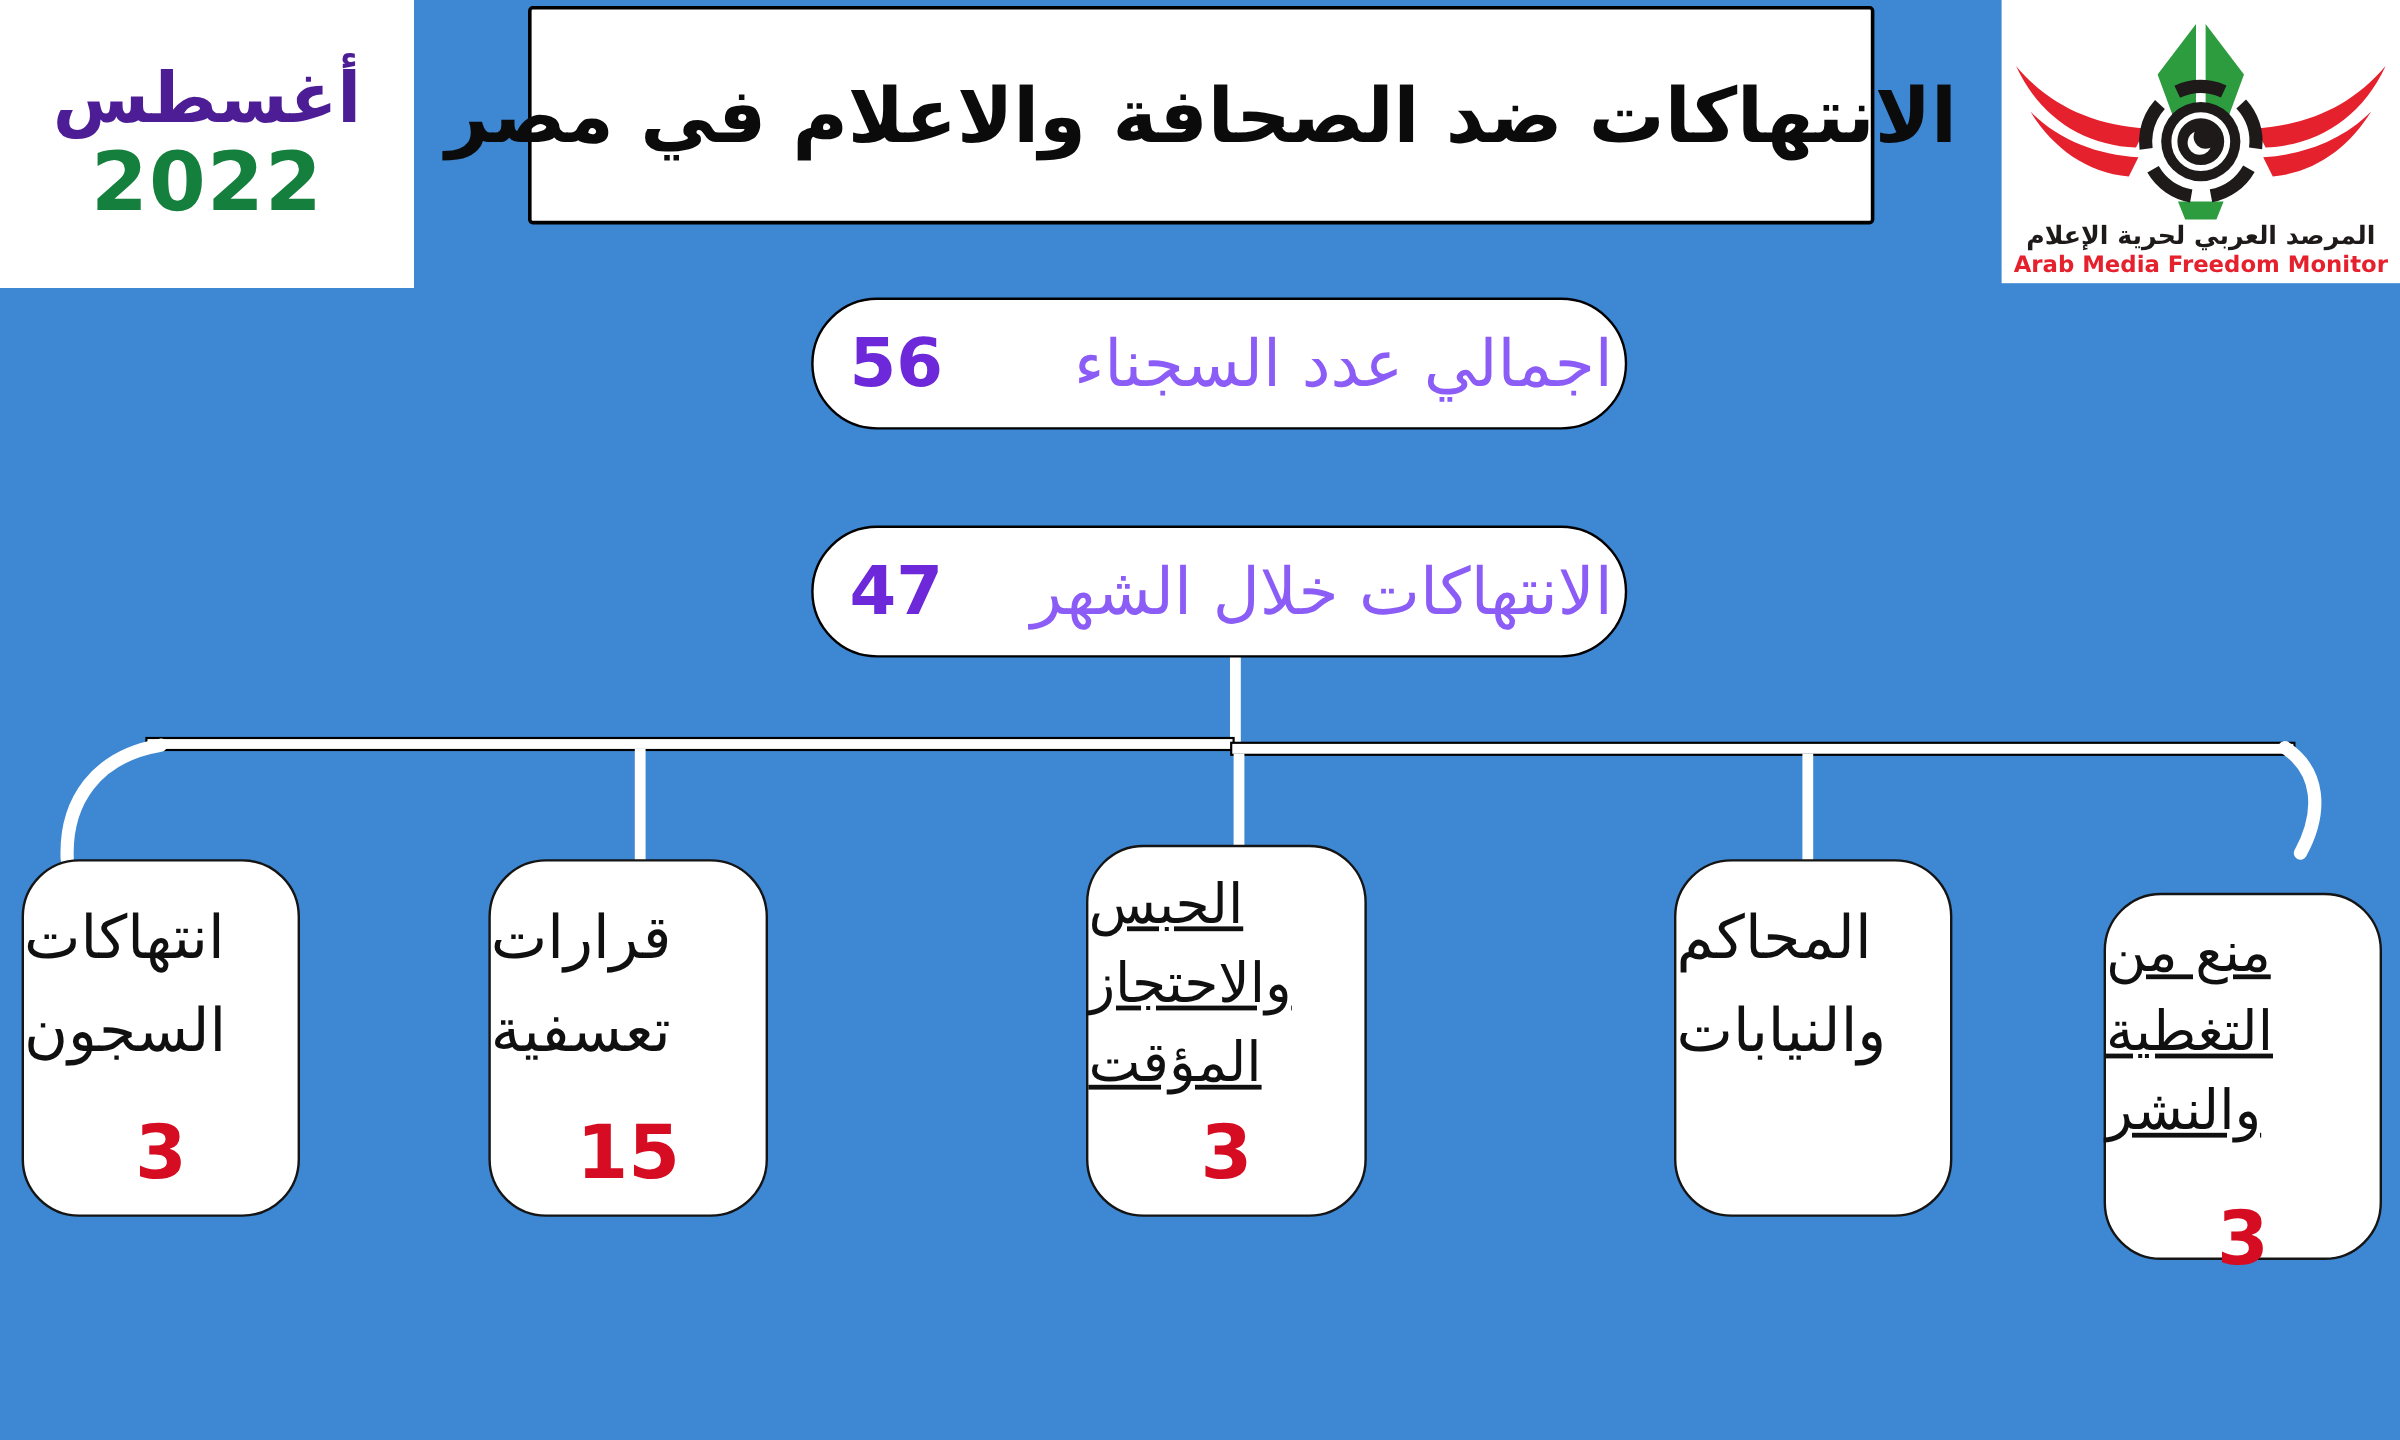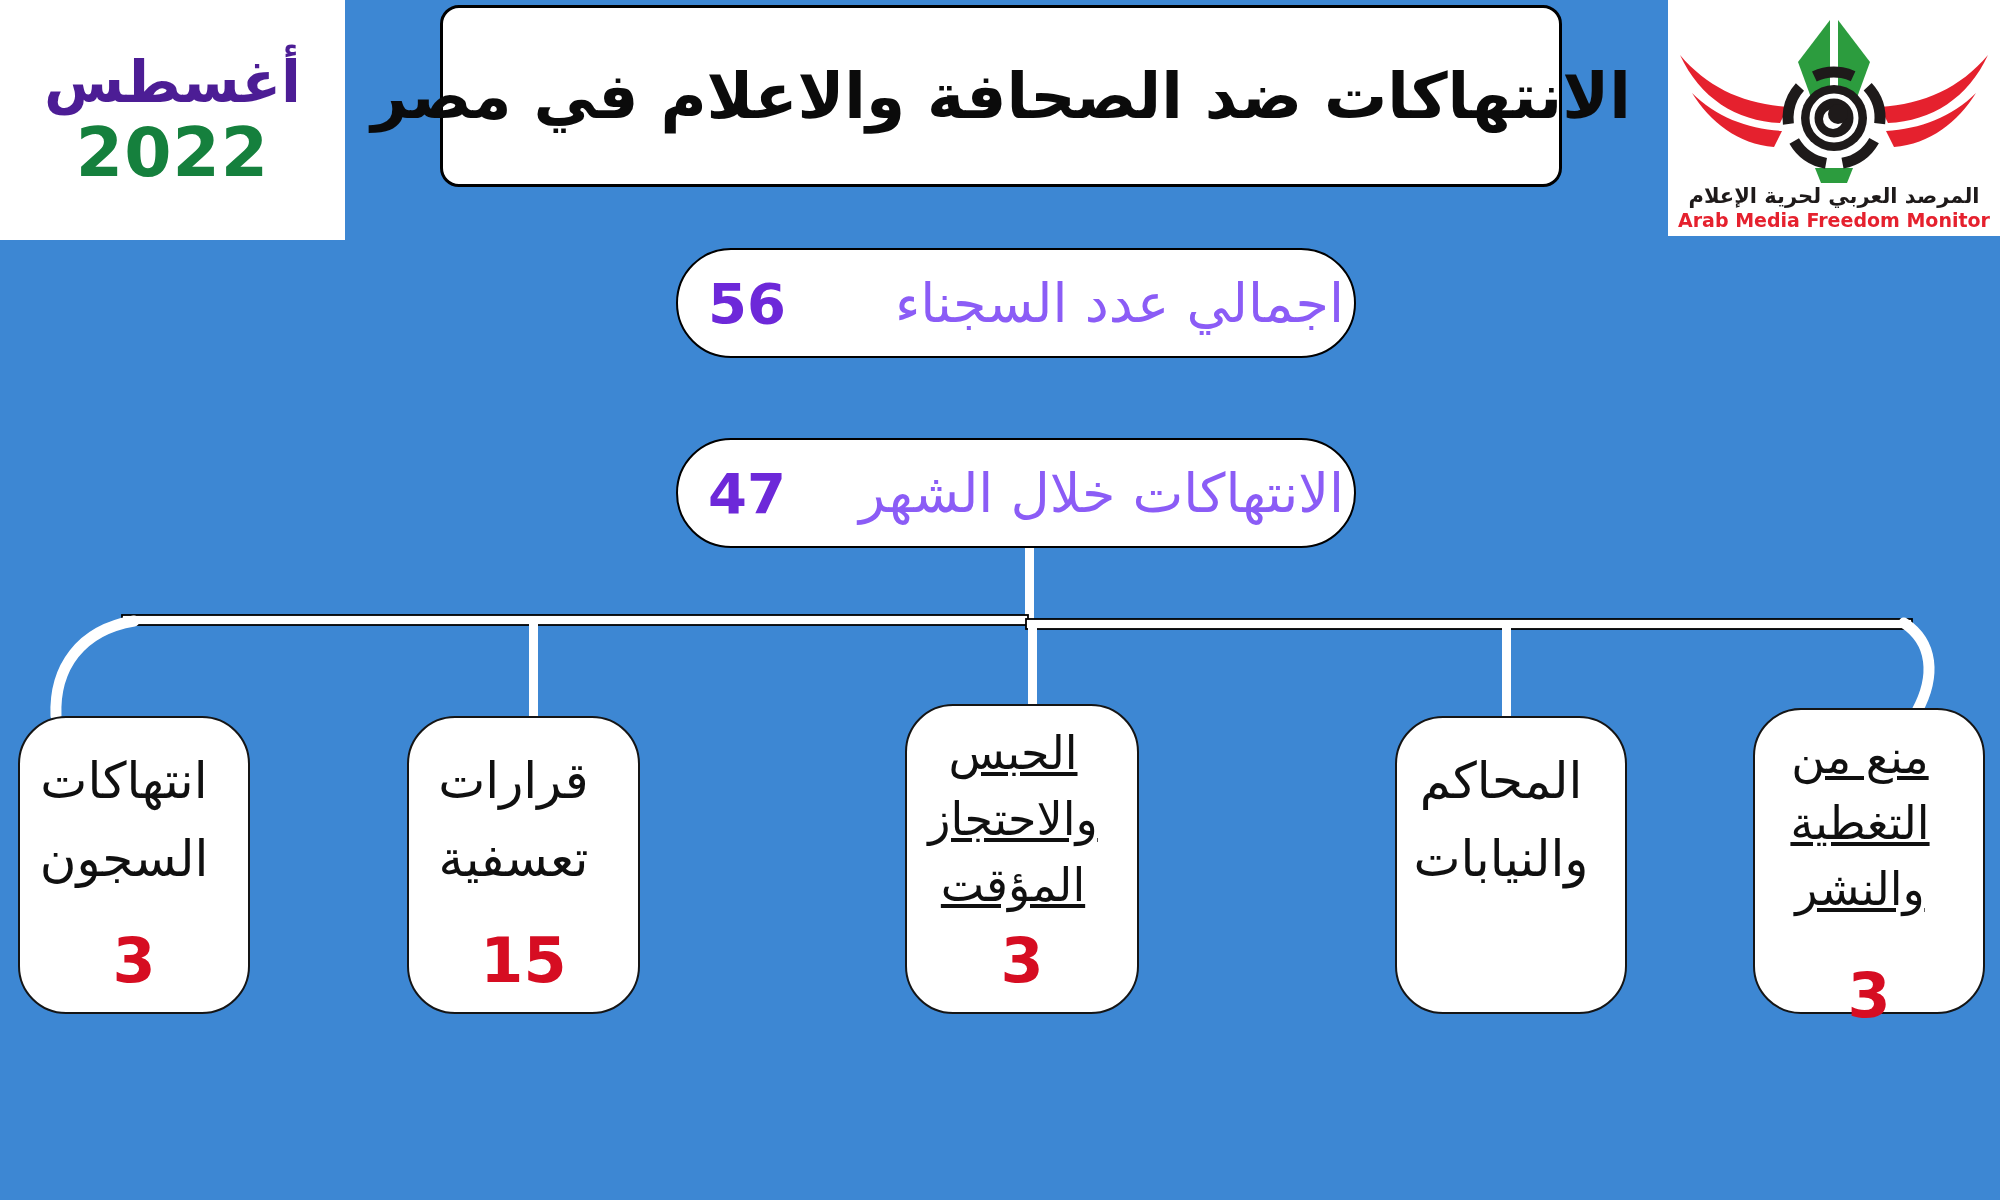--- a/index.html
+++ b/index.html
@@ -12,39 +12,39 @@
   
   .card{position:absolute;background:#ffffff;box-sizing:border-box;z-index:2;}
 
   
   .date-badge{left:0;top:0;width:345px;height:240px;display:flex;flex-direction:column;
               align-items:center;justify-content:center;gap:2px;}
   .date-badge .month{font-size:58px;font-weight:bold;color:#4c1d95;line-height:1.1;}
   .date-badge .year{font-size:68px;font-weight:bold;color:#15803d;line-height:1.05;letter-spacing:1px;}
 
   
-  .title-box{left:440px;top:5px;width:1122px;height:182px;border:3px solid #000;border-radius:19px;
+  .title-box{left:440px;top:5px;width:1122px;height:182px;border:3px solid #000;border-radius:4px;
              display:flex;align-items:center;justify-content:center;direction:rtl;}
   .title-box .title-text{font-size:63px;font-weight:bold;color:#0b0b0b;white-space:nowrap;}
 
   
   .logo-box{left:1668px;top:0;width:332px;height:236px;}
 
   
   .pill{left:676px;width:680px;height:110px;border:2.5px solid #000;border-radius:55px;
         display:flex;direction:rtl;align-items:center;justify-content:space-between;
         padding:0 10px 0 30px;}
   .pill-total{top:248px;}
   .pill-month{top:438px;}
   .pill .plabel{font-size:54px;font-weight:normal;color:#8b5cf6;white-space:nowrap;}
   .pill .pnum{font-size:56px;font-weight:bold;color:#6d28d9;}
 
   
   .leaf{border:2px solid #151515;border-radius:48px;display:flex;flex-direction:column;}
-  .leaf .lines{margin-top:24px;padding-right:20px;text-align:center;direction:rtl;
+  .leaf .lines{margin-top:24px;padding-right:20px;text-align:left;direction:rtl;
                display:flex;flex-direction:column;color:#101010;}
   .leaf .lines span{font-size:50px;line-height:78px;white-space:nowrap;}
   .leaf.tight .lines{margin-top:14px;padding-right:18px;}
   .leaf.tight .lines span{font-size:46px;line-height:66px;text-decoration:underline;}
   .leaf .num{margin-top:auto;margin-bottom:20px;text-align:center;
              font-size:62px;font-weight:bold;color:#d60d22;line-height:1;}
 </style>
 </head>
 <body>
 
@@ -139,21 +139,21 @@
     <div class="num">3</div>
   </div>
 
   <div class="card leaf" style="left:1395px;top:716px;width:232px;height:298px;">
     <div class="lines">
       <span>المحاكم</span>
       <span>والنيابات</span>
     </div>
   </div>
 
-  <div class="card leaf tight" style="left:1753px;top:708px;width:232px;height:306px;gap:43px;">
+  <div class="card leaf tight" style="left:1753px;top:744px;width:232px;height:306px;gap:43px;">
     <div class="lines">
       <span>منع من</span>
       <span>التغطية</span>
       <span>والنشر</span>
     </div>
     <div class="num">3</div>
   </div>
 
 </div>
 

